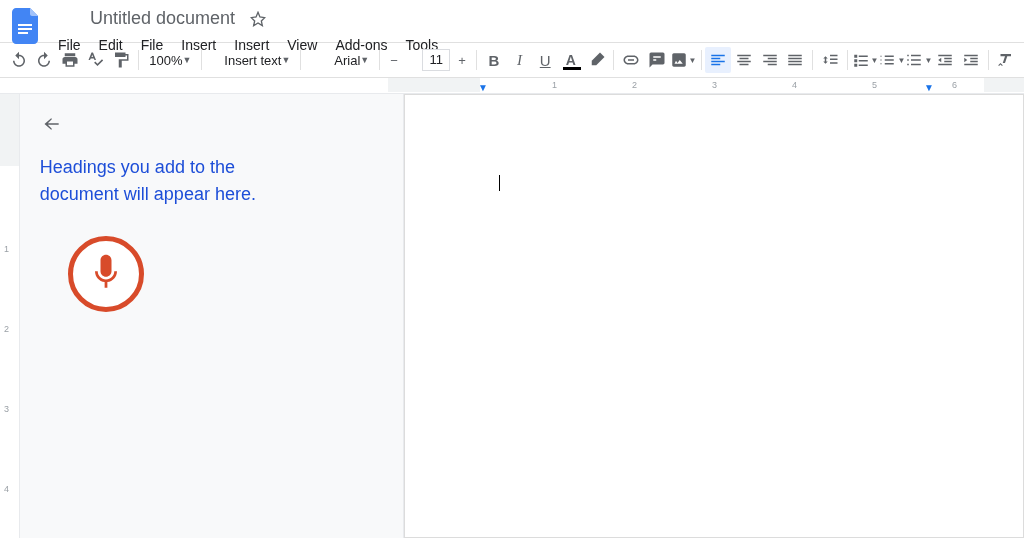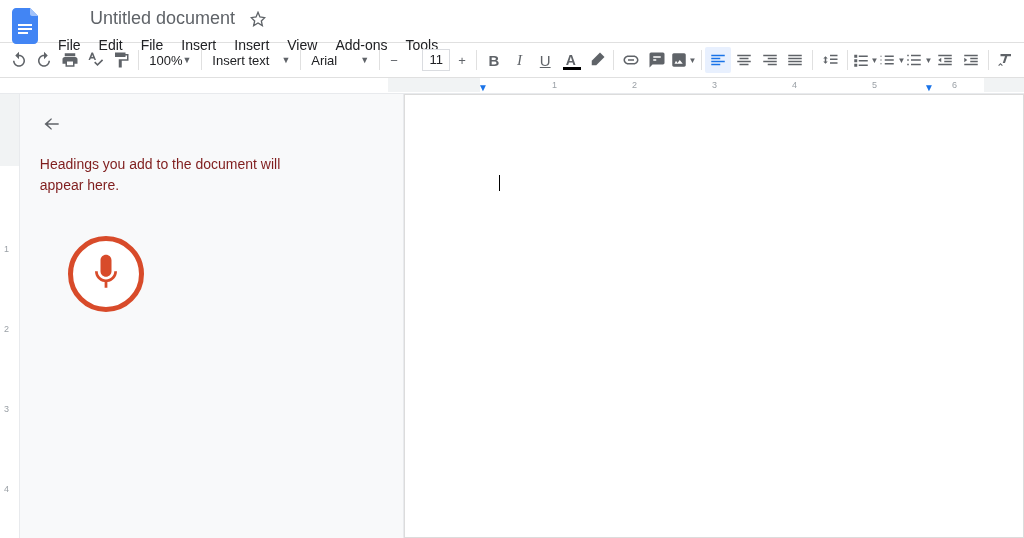--- a/index.html
+++ b/index.html
@@ -41,21 +41,21 @@
     gap:0;
   }
   .tb-btn {
     width:28px;height:26px;
     display:flex;align-items:center;justify-content:center;
     cursor:pointer;color:#5f6368;border-radius:2px;
   }
   .tb-btn.active{background:#e8f0fe;color:#1a73e8;}
   .tb-sep{width:1px;height:20px;background:#e0e0e0;margin:0 4px;}
   .tb-combo{
-    display:flex;align-items:center;justify-content:space-between;
+    display:flex;align-items:center;justify-content:flex-end;
     height:26px;padding:0 6px;
     cursor:pointer;font-size:13px;color:#202124;border-radius:2px;
   }
   .combo-arrow{font-size:9px;color:#5f6368;}
   .font-size-group{display:flex;align-items:center;gap:2px;}
   .font-size-box{width:28px;height:22px;border:1px solid #dadce0;text-align:center;font-size:13px;color:#202124;line-height:20px;margin-left:16px;}
   .minus-plus{width:20px;height:22px;display:flex;align-items:center;justify-content:center;cursor:pointer;color:#5f6368;}
   .text-color{position:relative;}
   .text-color .glyph{font-weight:bold;}
   .text-color .bar{position:absolute;bottom:3px;left:5px;width:18px;height:3px;background:#000;}
@@ -74,21 +74,21 @@
   .marker{position:absolute;top:4px;color:#1a73e8;font-size:10px;}
   
   .workspace{display:flex;height:calc(538px - 42px - 36px - 16px);}
   .outline-panel{
     width:388px;background:#f8f9fa;
     border-right:1px solid #e8eaed;
     position:relative;
     padding:18px 20px;
   }
   .back-arrow{color:#5f6368;width:24px;height:24px;display:flex;align-items:center;justify-content:center;cursor:pointer;margin-bottom:18px;}
-  .outline-hint{font-size:14px;color:#7f1d1d;line-height:1.5;max-width:260px;}
+  .outline-hint{font-size:18px;color:#1d4ed8;line-height:1.5;max-width:260px;}
   .voice-badge{
     position:absolute;left:48px;top:142px;
     width:76px;height:76px;border-radius:50%;
     border:5px solid #d84b2a;
     background:#fff;
     display:flex;align-items:center;justify-content:center;
   }
   .voice-badge svg{fill:#d84b2a;}
   .page-area{flex:1;background:#f8f9fa;display:flex;justify-content:center;padding-top:0;}
   .page{width:620px;background:#fff;border:1px solid #dcdcdc;margin-top:0;height:100%;position:relative;}

